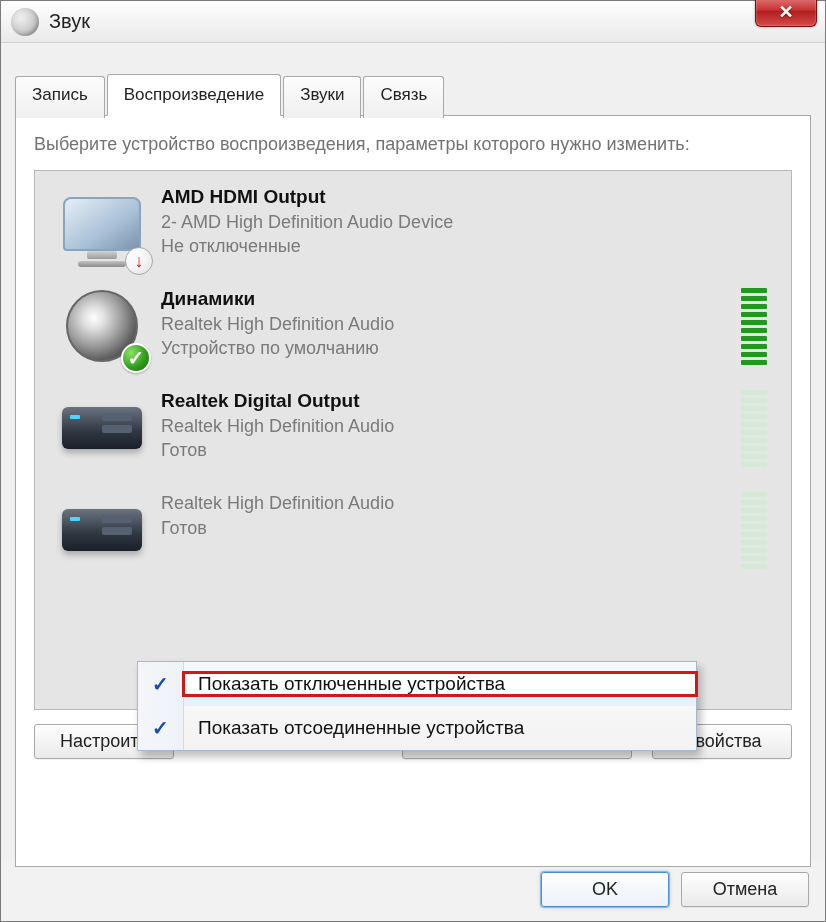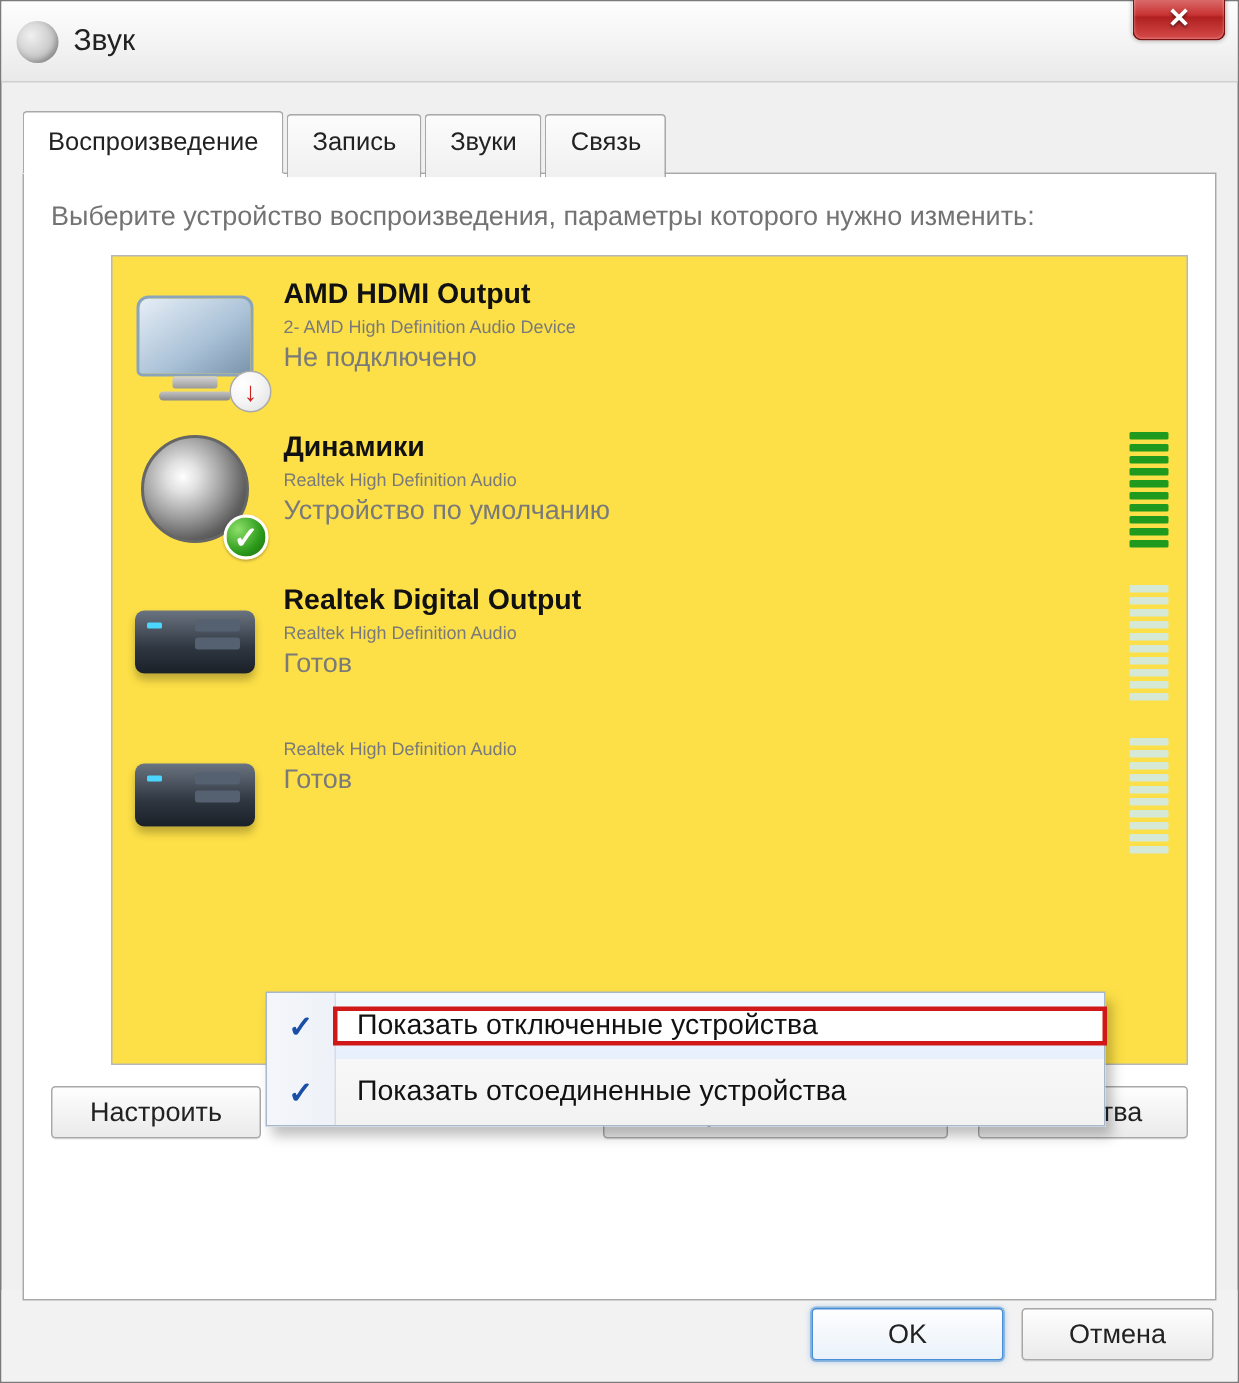--- a/index.html
+++ b/index.html
@@ -14,21 +14,21 @@
     overflow: hidden;
   }
   .window {
     width: 826px;
     height: 922px;
     border: 1px solid #7a7a7a;
     background: linear-gradient(#fdfdfd,#f0f0f0 4%, #f0f0f0);
     position: relative;
   }
   .titlebar {
-    height: 54px;
+    height: 42px;
     background: linear-gradient(#fefefe,#f4f4f4 50%, #e9e9e9);
     border-bottom: 1px solid #d0d0d0;
     display: flex;
     align-items: center;
     padding: 0 10px;
     position: relative;
   }
   .titlebar .title-icon {
     width: 28px; height: 28px;
     border-radius: 50%;
@@ -93,24 +93,23 @@
   }
   .instruction {
     font-size: 18px;
     color: #737373;
     margin-bottom: 14px;
     line-height: 1.35;
   }
   .device-list {
     border: 1px solid #b8b8b8;
     height: 540px;
-    background: #fde047;
-    position: relative;
-    padding: 4px 0;
-    margin-left: 40px;
+    background: #e5e5e5;
+    position: relative;
+    padding: 4px 12px;
   }
   .device {
     display: flex;
     align-items: flex-start;
     padding: 6px 10px 10px 10px;
     gap: 14px;
     position: relative;
   }
   .dev-icon {
     width: 90px; height: 86px;
@@ -167,21 +166,21 @@
     content:"";
     position:absolute; left:8px; top:8px; width:10px; height:4px; background:#4ad6ff; border-radius:1px;
   }
   .digital-box::after {
     content:"";
     position:absolute; right:10px; top:6px; width:30px; height:8px; background:#556070; border-radius:2px;
     box-shadow: 0 12px 0 #556070;
   }
   .dev-info { flex:1; padding-top:4px; }
   .dev-name { font-size: 19px; font-weight: 600; color:#111; line-height:1.3;}
-  .dev-sub  { font-size: 12px; color:#7a7a7a; line-height:1.35;}
+  .dev-sub  { font-size: 18px; color:#7a7a7a; line-height:1.35;}
   .dev-status { font-size: 18px; color:#7a7a7a; line-height:1.35;}
   .vu {
     width: 28px;
     display: flex; flex-direction: column-reverse; gap: 3px;
     align-self: center;
     padding-right: 2px;
   }
   .vu .seg {
     height: 5px; width: 100%; border-radius: 1px;
   }
@@ -266,43 +265,43 @@
     <div class="title-icon"></div>
     <div class="title-text">Звук</div>
     <div class="close-btn">
       <span class="x">✕</span>
     </div>
   </div>
 
   <div class="body-area">
 
     <div class="tabstrip">
+      <div class="tab">Запись</div>
       <div class="tab active">Воспроизведение</div>
-      <div class="tab">Запись</div>
       <div class="tab">Звуки</div>
       <div class="tab">Связь</div>
     </div>
 
     <div class="tab-body">
       <div class="instruction">Выберите устройство воспроизведения, параметры которого нужно изменить:</div>
 
       <div class="device-list">
 
         <div class="device">
           <div class="dev-icon">
             <div class="monitor">
               <div class="monitor-stand"></div>
               <div class="monitor-base"></div>
             </div>
             <div class="badge-arrow"></div>
           </div>
           <div class="dev-info">
             <div class="dev-name">AMD HDMI Output</div>
             <div class="dev-sub">2- AMD High Definition Audio Device</div>
-            <div class="dev-status">Не подключено</div>
+            <div class="dev-status">Не отключенные</div>
           </div>
         </div>
 
         <div class="device">
           <div class="dev-icon">
             <div class="speaker-cone"></div>
             <div class="badge-check"></div>
           </div>
           <div class="dev-info">
             <div class="dev-name">Динамики</div>

